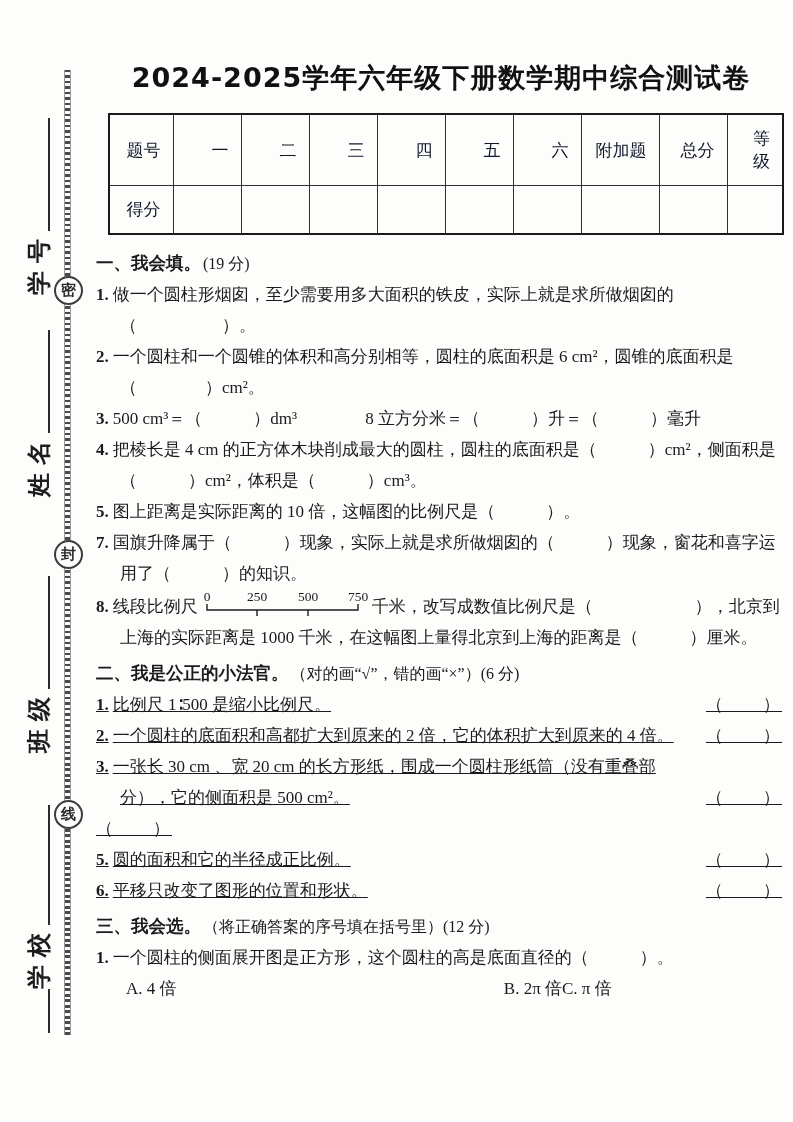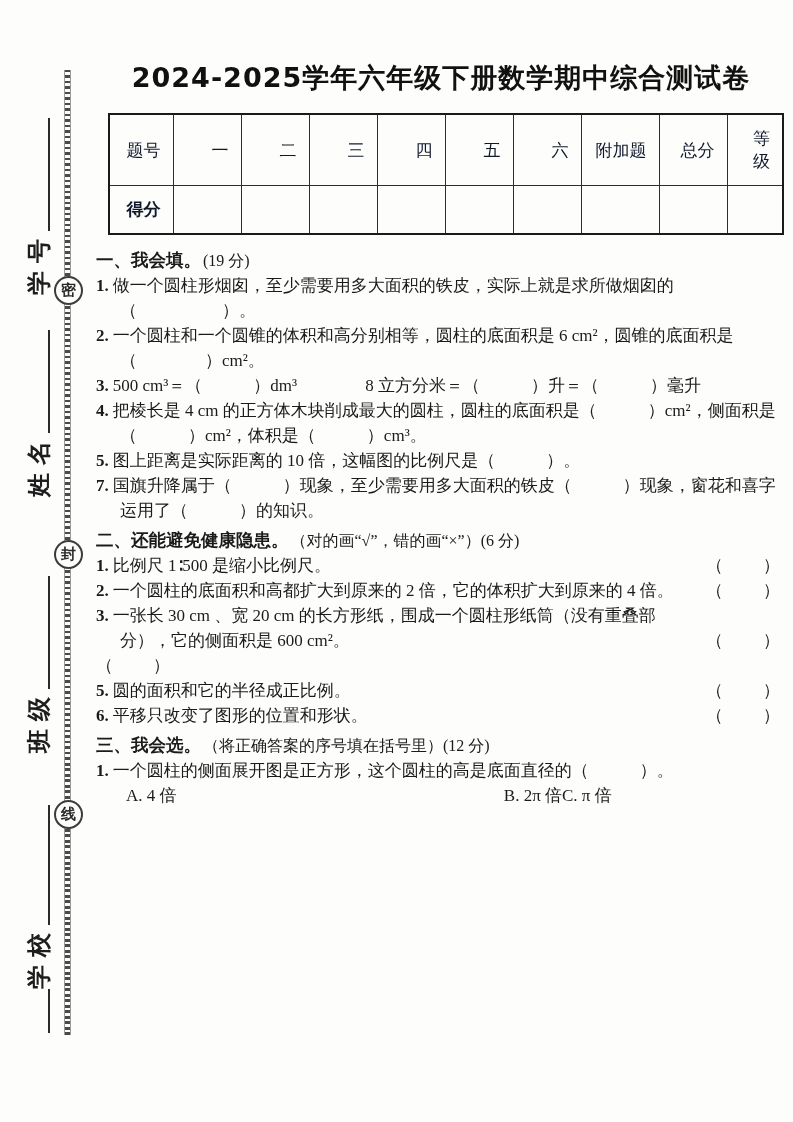--- a/index.html
+++ b/index.html
@@ -36,29 +36,29 @@
   }
   table.score {
     border-collapse:collapse; table-layout:fixed; margin:17px 0 0 12px;
     border:2.5px solid #1a1a1a; width:676px;
   }
   table.score td {
     border:1.2px solid #2e2e2e; text-align:right; font-size:17px; color:#0f172a;
     padding:12px; overflow:hidden;
   }
   tr.hdr td { height:41px; }
-  tr.scr td { height:31px;font-weight:bold; }
+  tr.scr td { height:31px; }
   
-  .content { margin-top:13px; font-size:17px; line-height:25px; color:#1b1b1b; }
+  .content { margin-top:13px; font-size:17px; line-height:31px; color:#1b1b1b; }
   .sec { margin-top:5px; }
   .sec b { font-size:17.5px; }
   .sec .note { font-size:16px; margin-left:2px; }
   .q { padding-left:24px; text-indent:-24px; }
   .q b { padding-right:4px; }
-  .tf { display:flex; align-items:flex-end; }
+  .tf { display:flex; align-items:flex-end;text-decoration:underline; }
   .tf .txt { flex:1; padding-left:24px; text-indent:-24px; padding-right:10px; }
   .tf .txt b { padding-right:4px; }
   .tf .br { white-space:nowrap; padding-right:4px; letter-spacing:2px; }
   .opts { display:flex; padding-left:30px; }
   .opts span:nth-child(1) { width:218px; }
   .opts span:nth-child(2) { width:218px;text-align:right; }
   .scale-wrap { display:inline-block; vertical-align:-7px; text-indent:0; }
   .scale-wrap svg { display:block; }
   .scale-unit { margin-left:2px; }
 </style>
@@ -144,36 +144,43 @@
 
     <div class="content">
 
       <p class="sec"><b>一、我会填。</b><span class="note">(19 分)</span></p>
 
       <p class="q"><b>1.</b><span>做一个圆柱形烟囱，至少需要用多大面积的铁皮，实际上就是求所做烟囱的（　　　　　）。</span></p>
       <p class="q"><b>2.</b><span>一个圆柱和一个圆锥的体积和高分别相等，圆柱的底面积是 6 cm²，圆锥的底面积是（　　　　）cm²。</span></p>
       <p class="q"><b>3.</b><span>500 cm³＝（　　　）dm³　　　　8 立方分米＝（　　　）升＝（　　　）毫升</span></p>
       <p class="q"><b>4.</b><span>把棱长是 4 cm 的正方体木块削成最大的圆柱，圆柱的底面积是（　　　）cm²，侧面积是（　　　）cm²，体积是（　　　）cm³。</span></p>
       <p class="q"><b>5.</b><span>图上距离是实际距离的 10 倍，这幅图的比例尺是（　　　）。</span></p>
-      <p class="q"><b>7.</b><span>国旗升降属于（　　　）现象，至少需要用多大面积的铁皮（　　　）现象，窗花和喜字运用了（　　　）的知识。</span></p>
-
-
-
-      <p class="sec"><b>二、还能避免健康隐患。</b><span class="note">（对的画“√”，错的画“×”）(6 分)</span></p>
+      <p class="q"><b>7.</b><span>国旗升降属于（　　　）现象，实际上就是求所做烟囱的（　　　）现象，窗花和喜字运用了（　　　）的知识。</span></p>
+
+      <p class="q"><b>8.</b><span>线段比例尺</span><span class="scale-wrap"><svg width="172" height="30" viewBox="0 0 172 30">
+        <text x="9" y="12" font-size="13.5" text-anchor="middle" fill="#1b1b1b">0</text>
+        <text x="59" y="12" font-size="13.5" text-anchor="middle" fill="#1b1b1b">250</text>
+        <text x="110" y="12" font-size="13.5" text-anchor="middle" fill="#1b1b1b">500</text>
+        <text x="160" y="12" font-size="13.5" text-anchor="middle" fill="#1b1b1b">750</text>
+        <path d="M9 15 L9 21 L160 21 L160 15 M59 21 L59 27 M110 21 L110 27" stroke="#1b1b1b" stroke-width="1.4" fill="none"></path>
+      </svg></span><span class="scale-unit">千米</span><span>，改写成数值比例尺是（　　　　　　），北京到上海的实际距离是 1000 千米，在这幅图上量得北京到上海的距离是（　　　）厘米。</span></p>
+
+
+      <p class="sec"><b>二、我是公正的小法官。</b><span class="note">（对的画“√”，错的画“×”）(6 分)</span></p>
 
       <div class="tf">
         <span class="txt"><b>1.</b><span>比例尺 1∶500 是缩小比例尺。</span></span>
         <span class="br">（　　）</span>
       </div>
       <div class="tf">
         <span class="txt"><b>2.</b><span>一个圆柱的底面积和高都扩大到原来的 2 倍，它的体积扩大到原来的 4 倍。</span></span>
         <span class="br">（　　）</span>
       </div>
       <div class="tf">
-        <span class="txt"><b>3.</b><span>一张长 30 cm 、宽 20 cm 的长方形纸，围成一个圆柱形纸筒（没有重叠部分），它的侧面积是 600 cm²。</span></span>
+        <span class="txt"><b>3.</b><span>一张长 30 cm 、宽 20 cm 的长方形纸，围成一个圆柱形纸筒（没有重叠部分），它的侧面积是 500 cm²。</span></span>
         <span class="br">（　　）</span>
       </div>
       <div class="tf">
         <span class="br">（　　）</span>
       </div>
       <div class="tf">
         <span class="txt"><b>5.</b><span>圆的面积和它的半径成正比例。</span></span>
         <span class="br">（　　）</span>
       </div>
       <div class="tf">

